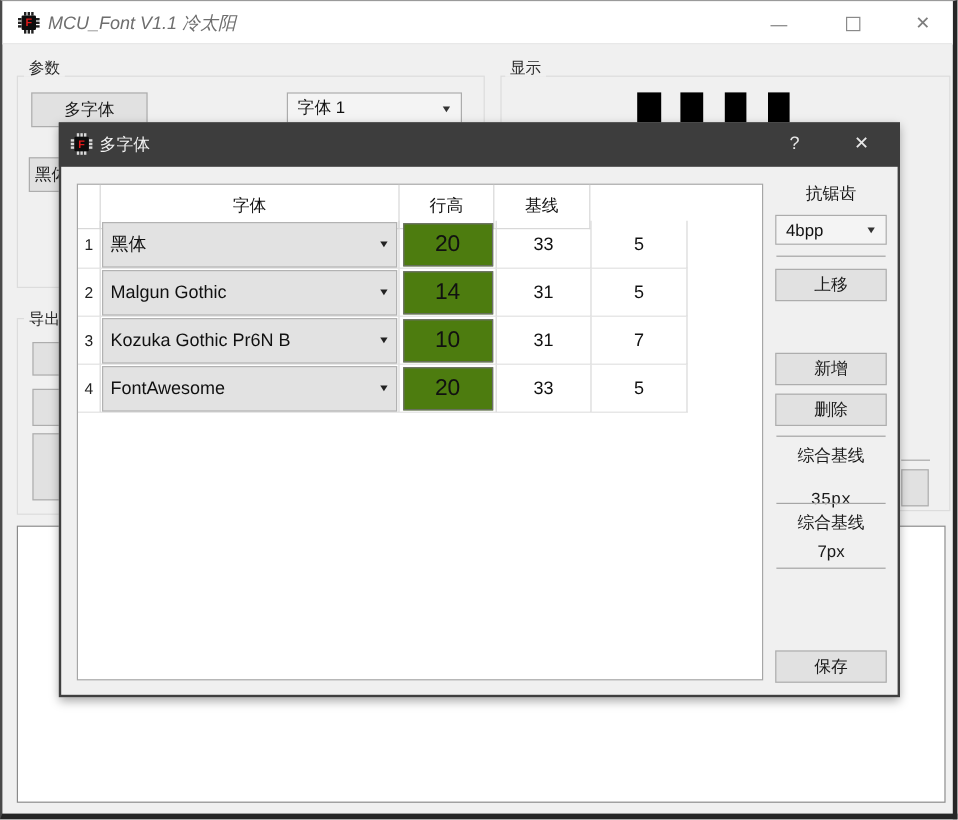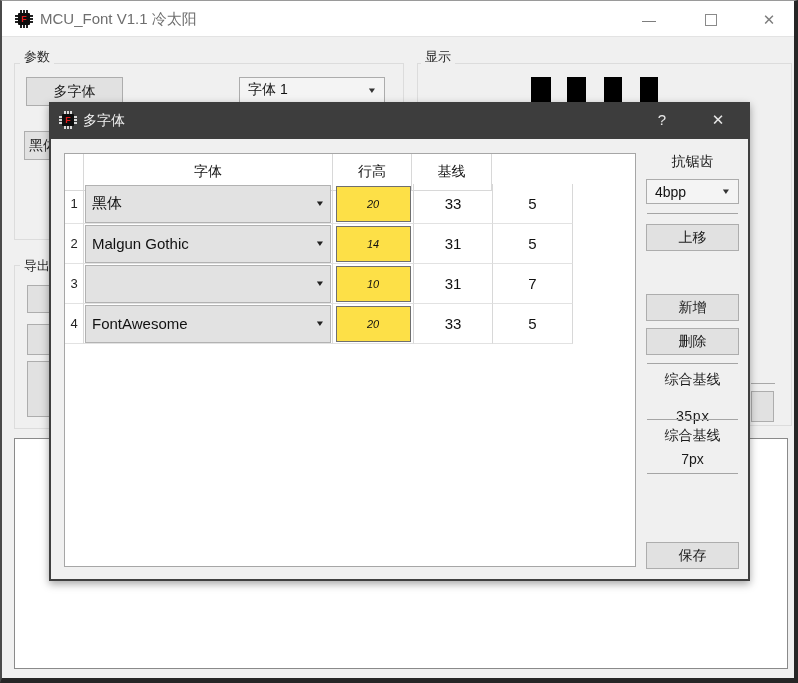--- a/index.html
+++ b/index.html
@@ -2,21 +2,21 @@
 <html><head>
 <meta charset="utf-8">
 <style>
   html,body{margin:0;padding:0;background:#d8d8d8;font-family:"Liberation Sans","DejaVu Sans",sans-serif;}
   #stage{position:relative;width:798px;height:683px;background:#f0f0f0;overflow:hidden;
          border-left:2px solid #4a4a4a;border-top:1px solid #9a9a9a;border-right:4px solid #262626;border-bottom:5px solid #262626;box-sizing:border-box;}
   .abs{position:absolute;box-sizing:border-box;}
 
   
   #titlebar{left:0;top:0;width:792px;height:36px;background:#ffffff;border-bottom:1px solid #e3e3e3;}
-  #title-text{left:38px;top:9px;font-size:15px;color:#6e6e6e;white-space:nowrap;}
+  #title-text{left:38px;top:9px;font-size:15px;color:#6e6e6e;white-space:nowrap;font-style:italic;}
   .winctl{top:10px;width:30px;height:18px;text-align:center;color:#7d7d7d;font-size:14px;line-height:18px;cursor:default;}
   #btn-min{left:632px;}
   #btn-max{left:694px;}
   #maxglyph{display:inline-block;width:10px;height:10px;border:1px solid #8a8a8a;margin-top:3px;}
   #btn-close{left:752px;font-size:15px;}
 
   
   .chip{width:18px;height:18px;}
   .chip .body{position:absolute;left:3px;top:3px;width:12px;height:12px;background:#0d0d0d;border-radius:1px;}
   .chip .f{position:absolute;left:0;top:3px;width:18px;height:12px;line-height:12px;text-align:center;font-size:9px;font-weight:bold;}
@@ -51,21 +51,21 @@
   .cell{box-sizing:border-box;border-right:1px solid #d8d8d8;display:flex;align-items:center;justify-content:center;font-size:15px;color:#111;}
   .cell.num{width:19px;border-right:1px solid #d8d8d8;font-size:13px;color:#222;}
   .cell.font{width:249px;padding:0;}
   .cell.size{width:81px;}
   .cell.lh{width:79px;}
   .cell.bl{width:80px;}
   .thead .cell{height:37px;font-size:14px;color:#111;border-bottom:1px solid #d8d8d8;}
   .trow.data .cell{height:40px;border-bottom:1px solid #e2e2e2;}
   .fontcombo{margin:1px;width:247px;height:38px;background:#e2e2e2;border:1px solid #b2b2b2;display:flex;align-items:center;padding:0 6px;font-size:15px;box-sizing:border-box;}
   .fontcombo .arrow{margin-left:auto;font-size:8px;color:#222;transform:scaleX(1.3);}
-  .sizebox{margin:2px;width:75px;height:36px;background:#fde047;border:1px solid #6f6f6f;display:flex;align-items:center;justify-content:center;font-size:11px;box-sizing:border-box;font-style:italic;}
+  .sizebox{margin:2px;width:75px;height:36px;background:#4d7c0f;border:1px solid #6f6f6f;display:flex;align-items:center;justify-content:center;font-size:19px;box-sizing:border-box;}
 
   
   .side-label{left:595px;width:93px;text-align:center;font-size:14px;color:#1a1a1a;}
   .side-btn{left:595px;width:93px;height:27px;}
   .side-sep{left:596px;width:91px;height:1px;background:#a5a5a5;}
   #aa-combo{left:595px;top:75px;width:93px;height:25px;}
 
   .partialline{background:#a8a8a8;height:1px;}
 </style>
 </head>
@@ -184,20 +184,21 @@
             <div class="sizebox">14</div>
           </div>
         <div class="cell lh">31</div>
         <div class="cell bl">5</div>
       </div>
 
       <div class="trow data" style="top:110px;">
         <div class="cell num">3</div>
         <div class="cell font">
             <div class="fontcombo">
+              <span>Kozuka Gothic Pr6N B</span>
               <span class="arrow">▼</span>
             </div>
           </div>
         <div class="cell size">
             <div class="sizebox">10</div>
           </div>
         <div class="cell lh">31</div>
         <div class="cell bl">7</div>
       </div>
 

